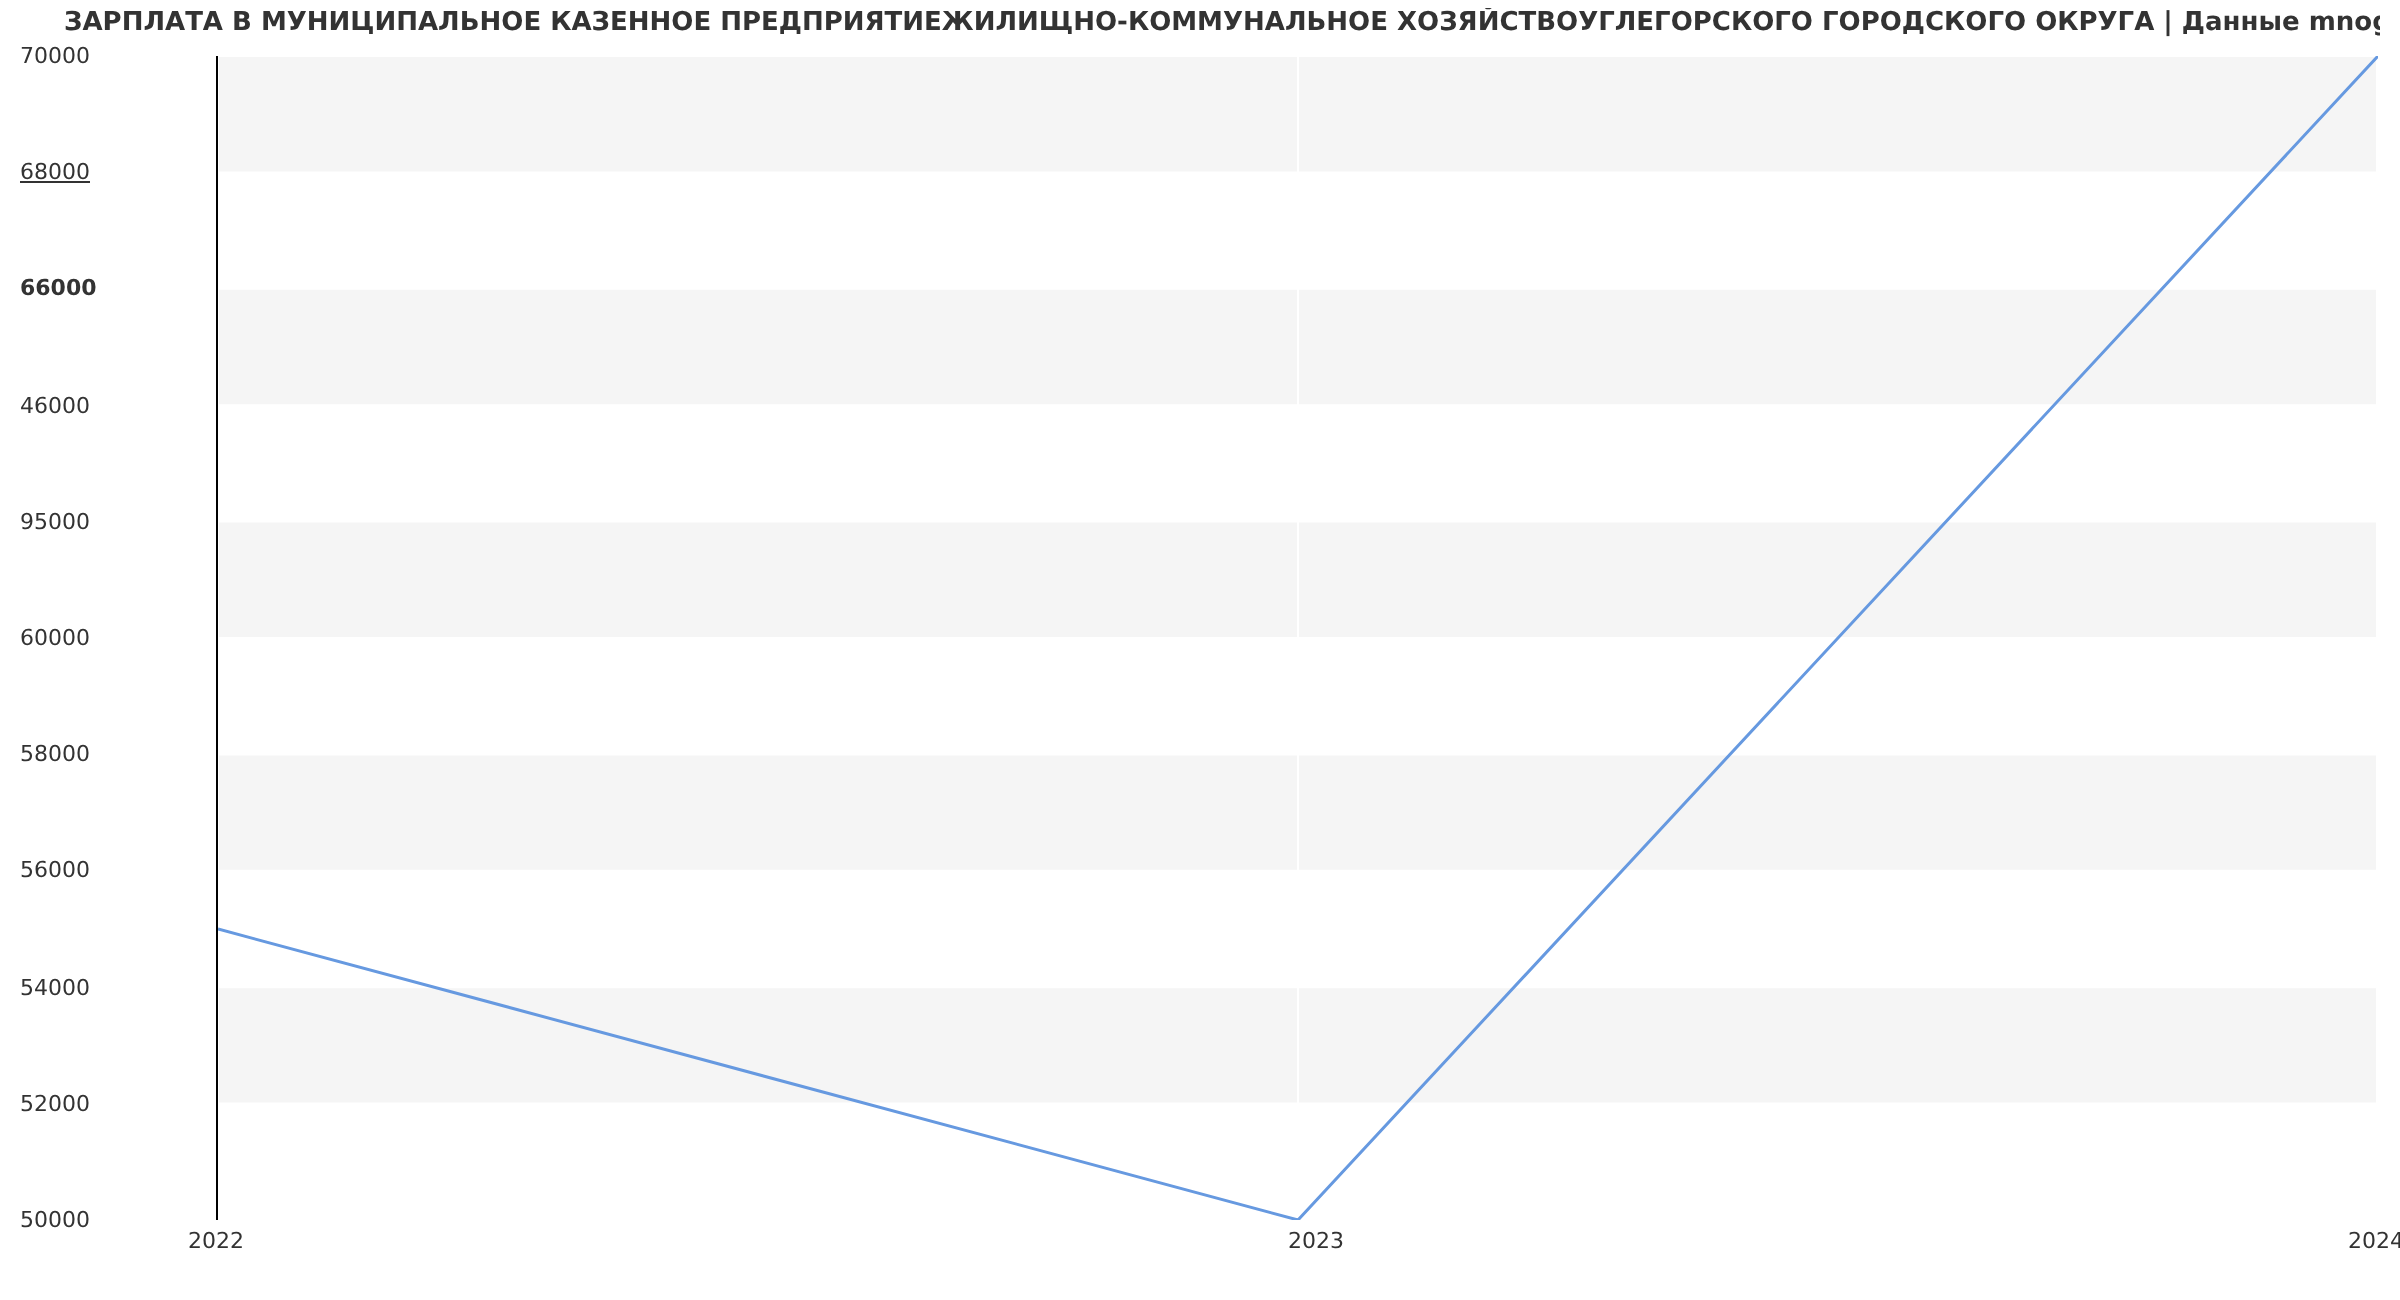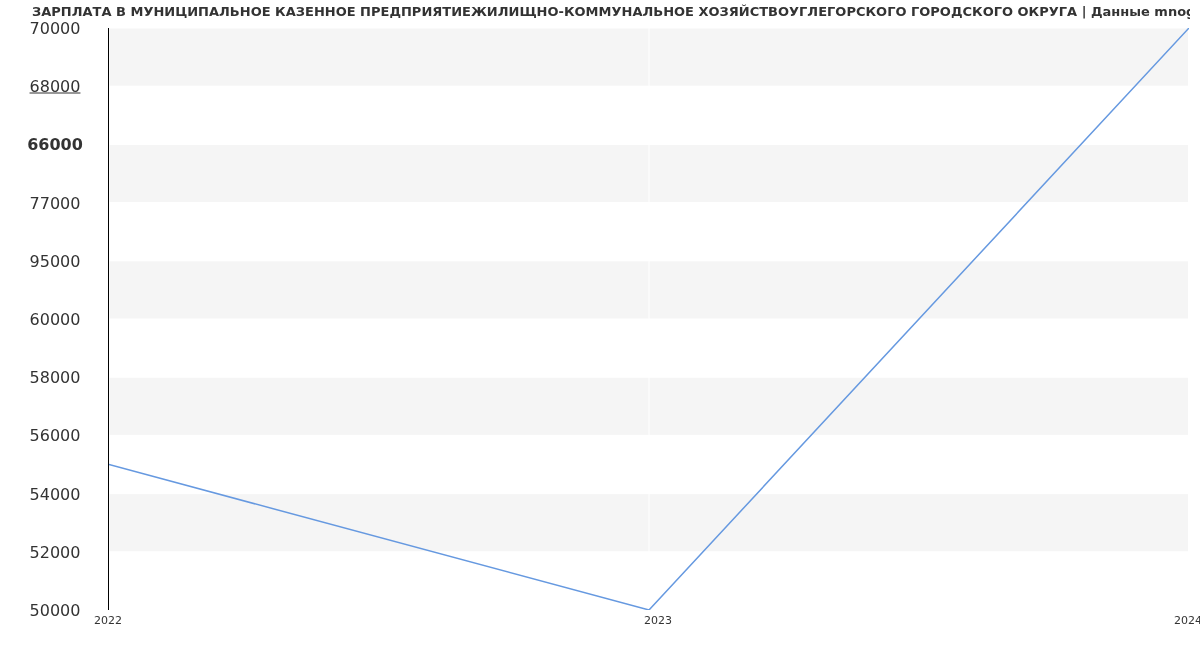--- a/index.html
+++ b/index.html
@@ -39,23 +39,23 @@
   }
   .plot svg {
     position: absolute;
     left: 0;
     top: 0;
   }
   .ytick-label {
     position: absolute;
     right: 1100px; 
     transform: translateY(-50%);
-    font-size: 16px;
+    font-size: 11px;
     color: #333;
-    text-align: center;
+    text-align: left;
     width: 90px;
   }
   .xtick-label {
     position: absolute;
     top: 614px;
     transform: translateX(-50%);
     font-size: 11px;
     color: #333;
     text-align: center;
   }
@@ -89,20 +89,20 @@
         <polyline points="0,436.5 540,582 1080,0" fill="none" stroke="#6699e0" stroke-width="1.5"></polyline>
       </svg>
   </div>
 <div class="ytick-label" style="top: 610px;">50000</div>
     <div class="ytick-label" style="top: 551.8px;">52000</div>
     <div class="ytick-label" style="top: 493.6px;">54000</div>
     <div class="ytick-label" style="top: 435.4px;">56000</div>
     <div class="ytick-label" style="top: 377.2px;">58000</div>
     <div class="ytick-label" style="top: 319px;">60000</div>
     <div class="ytick-label" style="top: 260.8px;">95000</div>
-    <div class="ytick-label" style="top: 202.6px;">77000</div>
+    <div class="ytick-label" style="top: 202.6px;">46000</div>
     <div class="ytick-label" style="top: 144.4px; font-weight: bold;">66000</div>
     <div class="ytick-label" style="top: 86.2px; text-decoration: underline;">68000</div>
     <div class="ytick-label" style="top: 28px;">70000</div>
     <div class="xtick-label" style="left: 108px;">2022</div>
     <div class="xtick-label" style="left: 648px; margin-left: 10px;">2023</div>
     <div class="xtick-label" style="left: 1188px;">2024</div>
   </div>
 
 </body></html>

